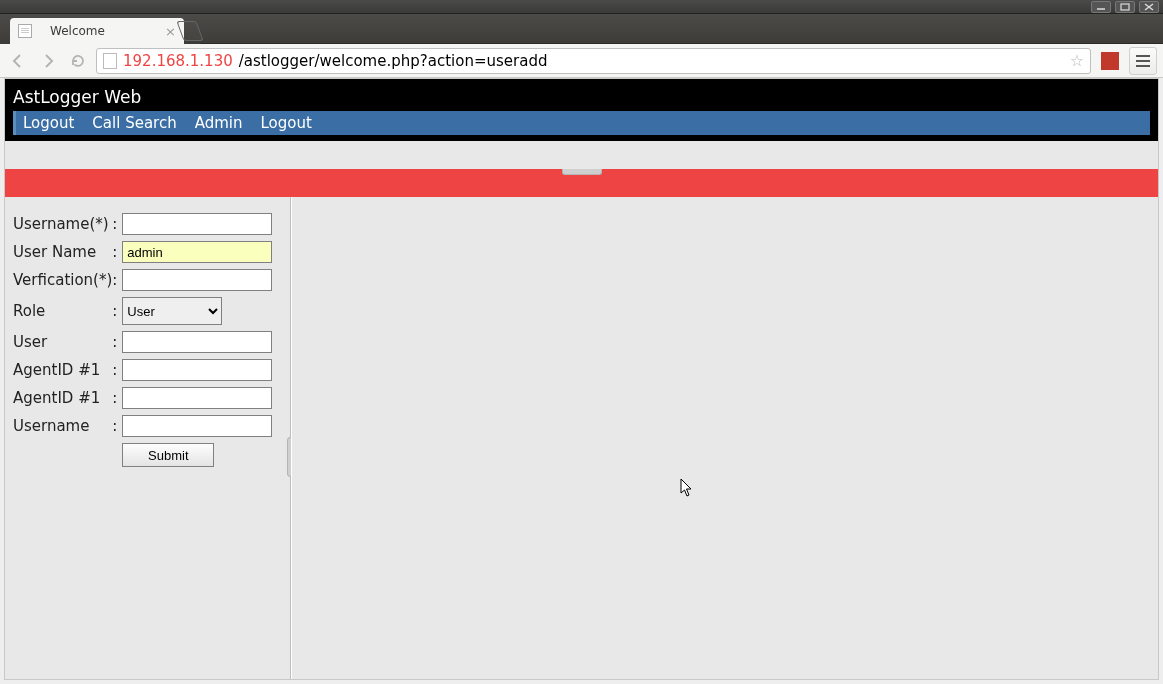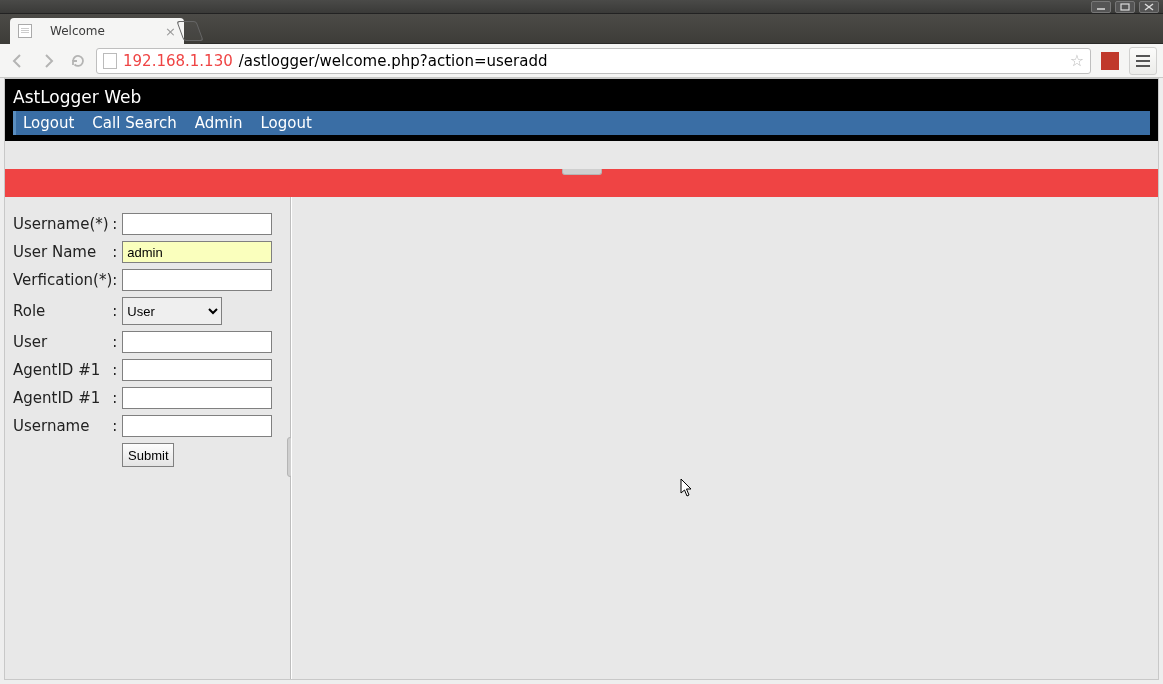--- a/index.html
+++ b/index.html
@@ -249,21 +249,21 @@
     font-size: 13px;
   }
   table.form input.autofill { background: #faffbd; }
   table.form select {
     width: 100px; height: 28px;
     border: 1px solid #808080;
     background: #efefef;
     font-size: 13px;
   }
   .submit-btn {
-    width: 52px; height: 24px;
+    width: 92px; height: 24px;
     border: 1px solid #808080;
     background: linear-gradient(#fdfdfd,#e4e4e4);
     font-size: 13px;
     cursor: pointer;
   }
   .cursor {
     position: absolute;
     left: 680px; top: 478px;
     pointer-events: none;
   }

